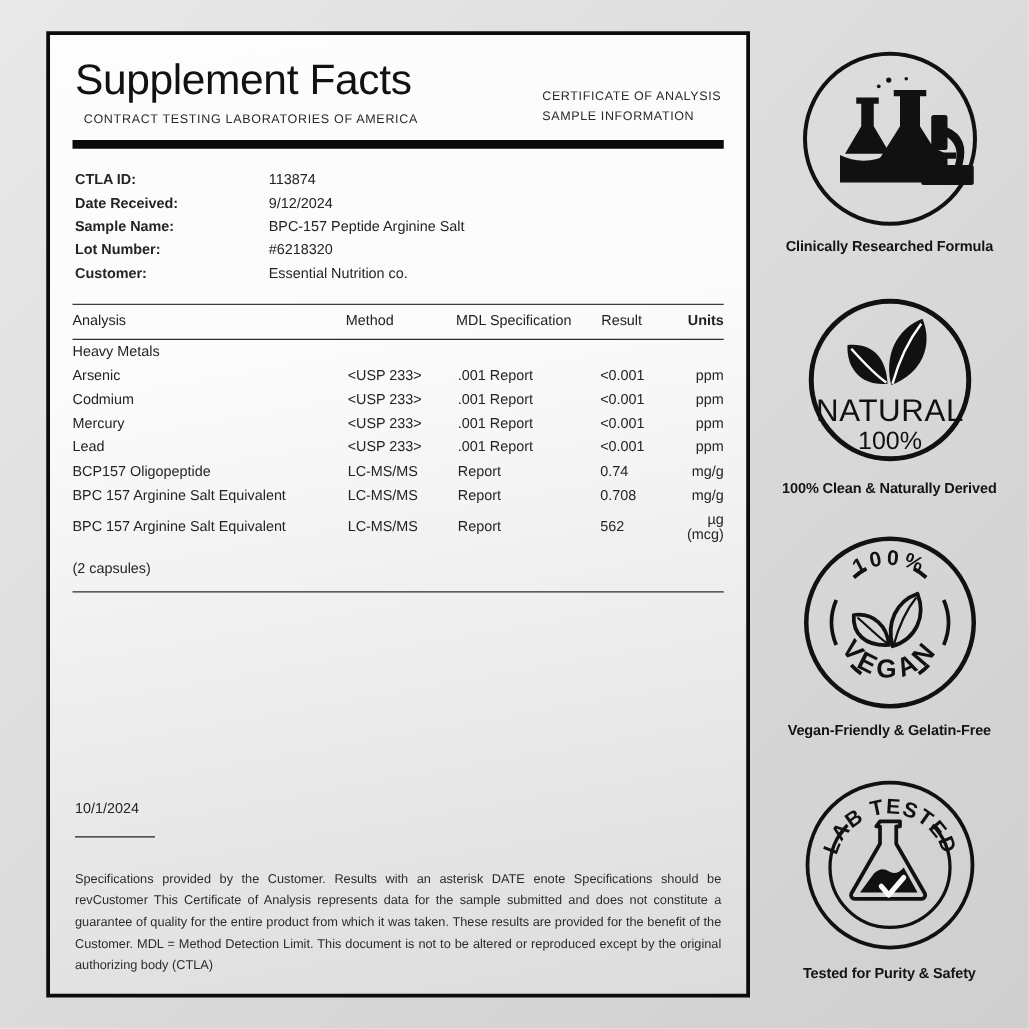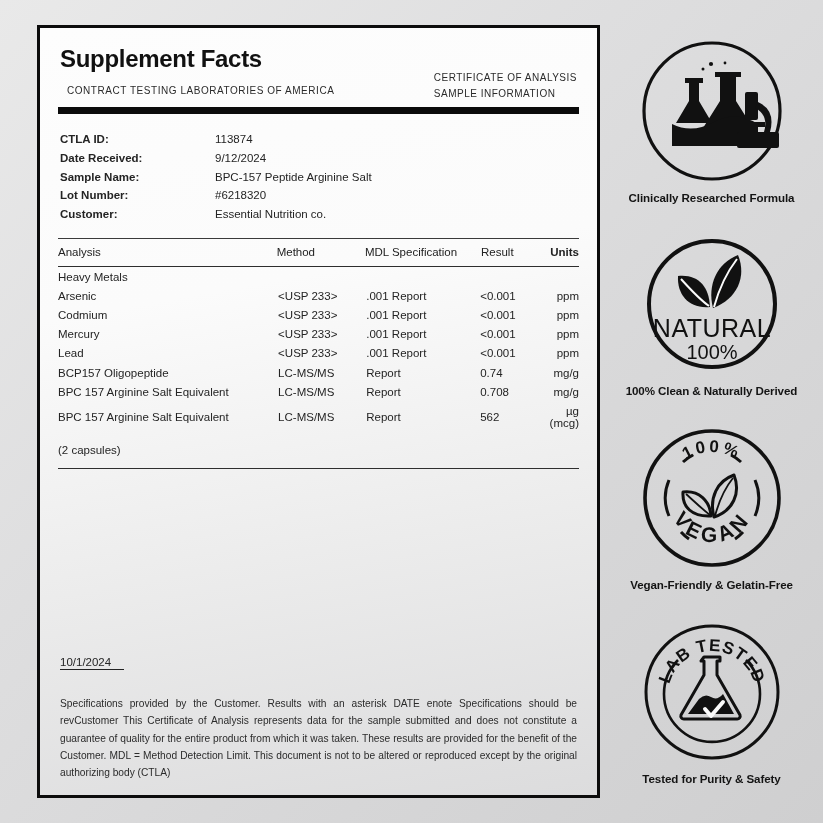--- a/index.html
+++ b/index.html
@@ -18,22 +18,22 @@
     box-sizing:border-box;
     border:3px solid #0c0c0c;
     background:linear-gradient(170deg,#fdfdfd 0%,#fbfbfb 34%,#ececec 66%,#dcdcdd 100%);
     padding:0 18px;
   }
   .doc-inner{position:relative;width:100%;height:100%;}
 
   
   .hdr{position:relative;padding-top:18px;}
   .doc-title{
-    font-size:24px;font-weight:700;letter-spacing:-0.3px;
-    color:#111;line-height:1.1;margin:0 0 13px 2px;
+    font-size:34px;font-weight:400;letter-spacing:-0.3px;
+    color:#111;line-height:1.1;margin:0 0 7px 2px;
   }
   .lab-name{
     font-size:10px;letter-spacing:0.55px;color:#2a2a2a;
     margin-left:9px;
   }
   .hdr-right{
     position:absolute;right:2px;top:42px;text-align:left;
   }
   .hdr-right div{
     font-size:10px;letter-spacing:0.5px;color:#2a2a2a;line-height:1.55;
@@ -63,21 +63,21 @@
   .c-mdl{width:120px;text-align:left;}
   .c-result{width:72px;text-align:left;}
   .c-units{width:auto;text-align:right;padding-right:2px;}
   .tbl th.c-units{text-align:right;font-weight:bold;}
   .grp-name{padding-top:11px;padding-bottom:2px;}
   .sub-name{padding-left:28px;}
   .note-row td{padding-top:11px;}
 
   
   .doc-footer{position:absolute;left:2px;right:2px;bottom:14px;}
-  .foot-date{font-size:11.5px;color:#252525;margin-bottom:1px;}
+  .foot-date{font-size:11.5px;color:#252525;margin-bottom:16px;}
   .foot-underline{width:64px;height:1.6px;background:#222;margin-bottom:10px;}
   .foot-text{
     font-size:10.2px;line-height:1.68;color:#2b2b2b;
     text-align:justify;
     margin-top:25px;
   }
 
   
   #badges{
     position:absolute;left:600px;top:0;width:223px;height:823px;

